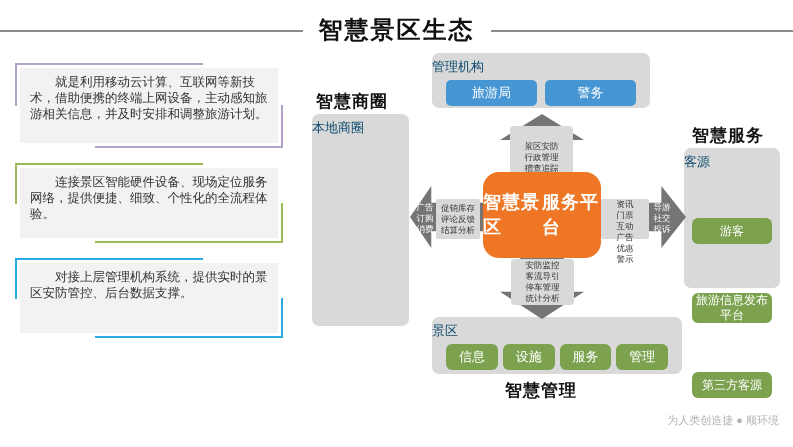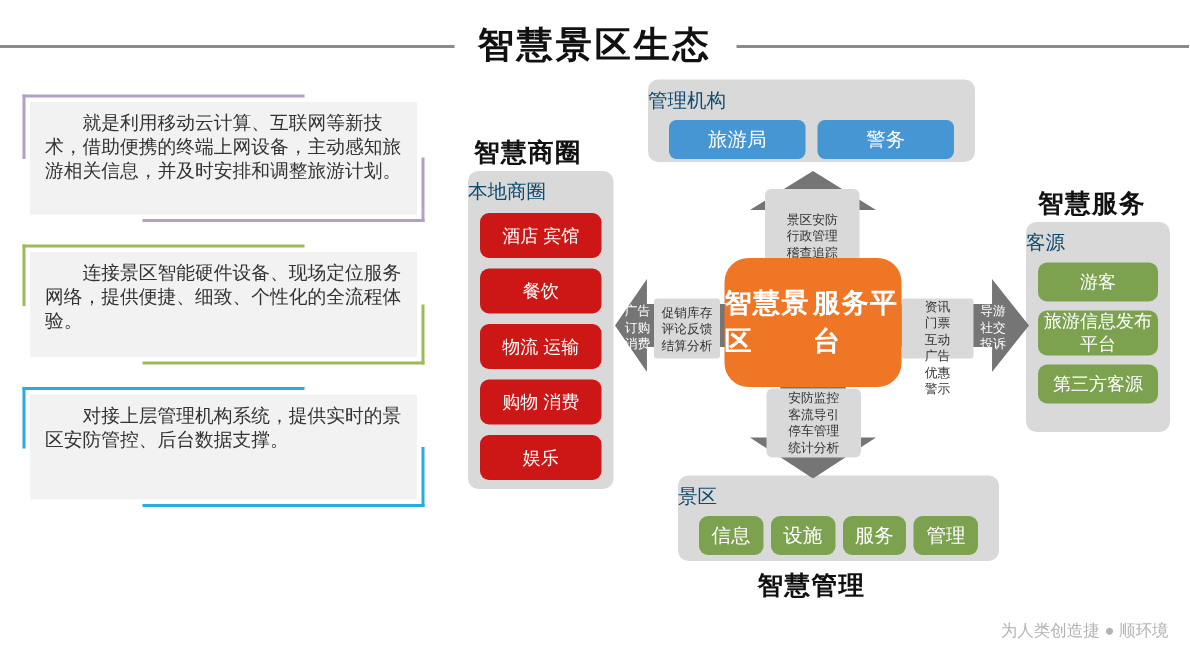--- a/index.html
+++ b/index.html
@@ -32,24 +32,24 @@
   .btn-blue{flex:1;background:var(--blue);height:26px;line-height:26px;font-size:13px;}
   
   .panel-left{left:312px;top:114px;width:97px;height:212px;}
   .col-btns{display:flex;flex-direction:column;gap:7px;padding:5px 8px 0 8px;}
   .btn-red{background:var(--red);height:30px;display:flex;align-items:center;
            justify-content:center;font-size:12px;border-radius:6px;}
   
   .panel-right{left:684px;top:148px;width:96px;height:140px;}
   .btn-green{background:var(--green);display:flex;align-items:center;justify-content:center;
              font-size:12px;border-radius:6px;line-height:1.25;text-align:center;}
-  .panel-right .btn-green{min-height:26px;}
+  .panel-right .btn-green{min-height:26px;margin-top:43px;}
   .btn-tall{min-height:36px;}
   
-  .panel-bottom{left:452px;top:317px;width:214px;height:57px;}
+  .panel-bottom{left:432px;top:317px;width:250px;height:57px;}
   .panel-bottom .row-btns{gap:5px;}
   .panel-bottom .btn-green{flex:1;height:26px;font-size:13px;}
   .heading-bottom{left:432px;top:379px;width:218px;text-align:center;}
   
   .center-node{position:absolute;left:483px;top:172px;width:118px;height:86px;
                background:var(--orange);border-radius:16px;color:#fff;font-weight:bold;
                font-size:18px;letter-spacing:1px;display:flex;flex-direction:row;
                align-items:center;justify-content:center;line-height:1.4;}
   
   .arrow{position:absolute;background:var(--arrow);}
@@ -98,27 +98,20 @@
     <div class="panel-label">管理机构</div>
     <div class="row-btns">
       <div class="btn btn-blue">旅游局</div>
       <div class="btn btn-blue">警务</div>
     </div>
   </div>
 
   <div class="heading" style="left:316px;top:90px;">智慧商圈</div>
   <div class="panel panel-left">
     <div class="panel-label">本地商圈</div>
-    <div class="col-btns">
-      <div class="btn btn-red">酒店 宾馆</div>
-      <div class="btn btn-red">餐饮</div>
-      <div class="btn btn-red">物流 运输</div>
-      <div class="btn btn-red">购物 消费</div>
-      <div class="btn btn-red">娱乐</div>
-    </div>
   </div>
 
   <div class="heading" style="left:692px;top:124px;">智慧服务</div>
   <div class="panel panel-right">
     <div class="panel-label">客源</div>
     <div class="col-btns" style="gap:6px;padding-top:4px;">
       <div class="btn btn-green">游客</div>
       <div class="btn btn-green btn-tall">旅游信息发布平台</div>
       <div class="btn btn-green">第三方客源</div>
     </div>

